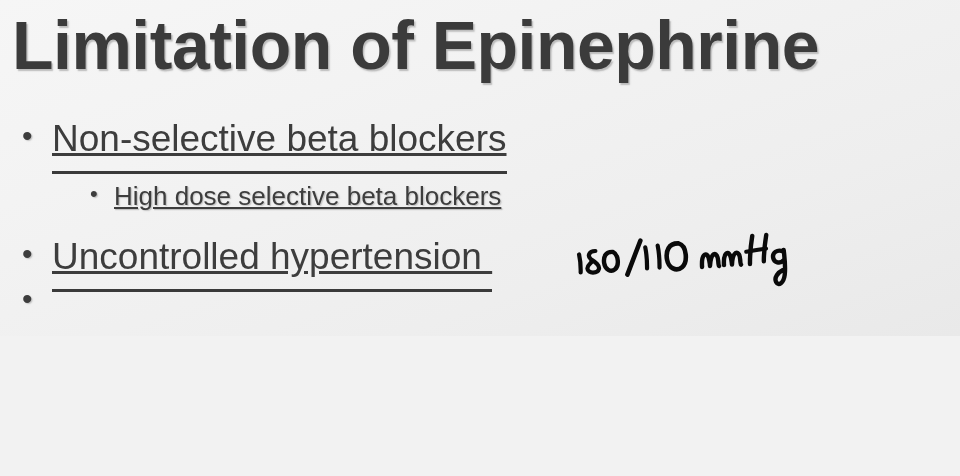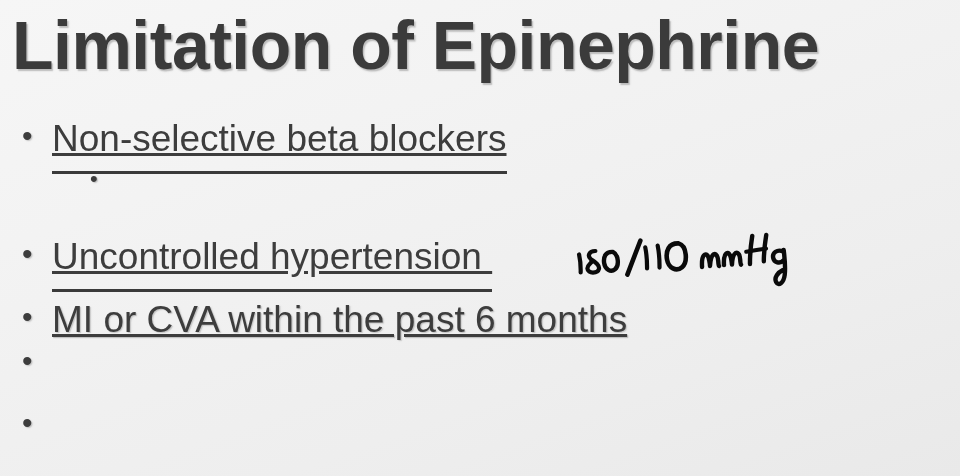--- a/index.html
+++ b/index.html
@@ -10,21 +10,21 @@
     width: 960px;
     height: 476px;
     overflow: hidden;
     font-family: "Liberation Sans", sans-serif;
     background: #f2f2f2;
   }
 
   .slide {
     position: relative;
     width: 960px;
-    height: 476px;
+    height: 336px;
     background: linear-gradient(160deg, #f6f6f6 0%, #f3f3f3 30%, #eeeeee 70%, #e9e9e9 100%);
     overflow: hidden;
   }
 
   
   .slide-title {
     position: absolute;
     left: 12px;
     top: 4px;
     width: 940px;
@@ -141,30 +141,30 @@
 
   <div class="bullets">
 
     <div class="bullet-row level-1 row-0">
       <span class="bullet-mark">•</span>
       <span class="bullet-text underlined">Non-selective beta blockers</span>
     </div>
 
     <div class="bullet-row level-2 row-1">
       <span class="bullet-mark">•</span>
+      <span class="bullet-text">High dose selective beta blockers</span>
     </div>
 
     <div class="bullet-row level-1 row-2">
       <span class="bullet-mark">•</span>
       <span class="bullet-text underlined">Uncontrolled hypertension </span>
     </div>
 
     <div class="bullet-row level-1 row-3">
       <span class="bullet-mark">•</span>
-      <span class="bullet-text">MI or CVA within the past 6 months</span>
     </div>
 
     <div class="bullet-row level-1 row-4">
       <span class="bullet-mark">•</span>
     </div>
 
     <div class="bullet-row level-1 row-5">
       <span class="bullet-mark">•</span>
     </div>
 

